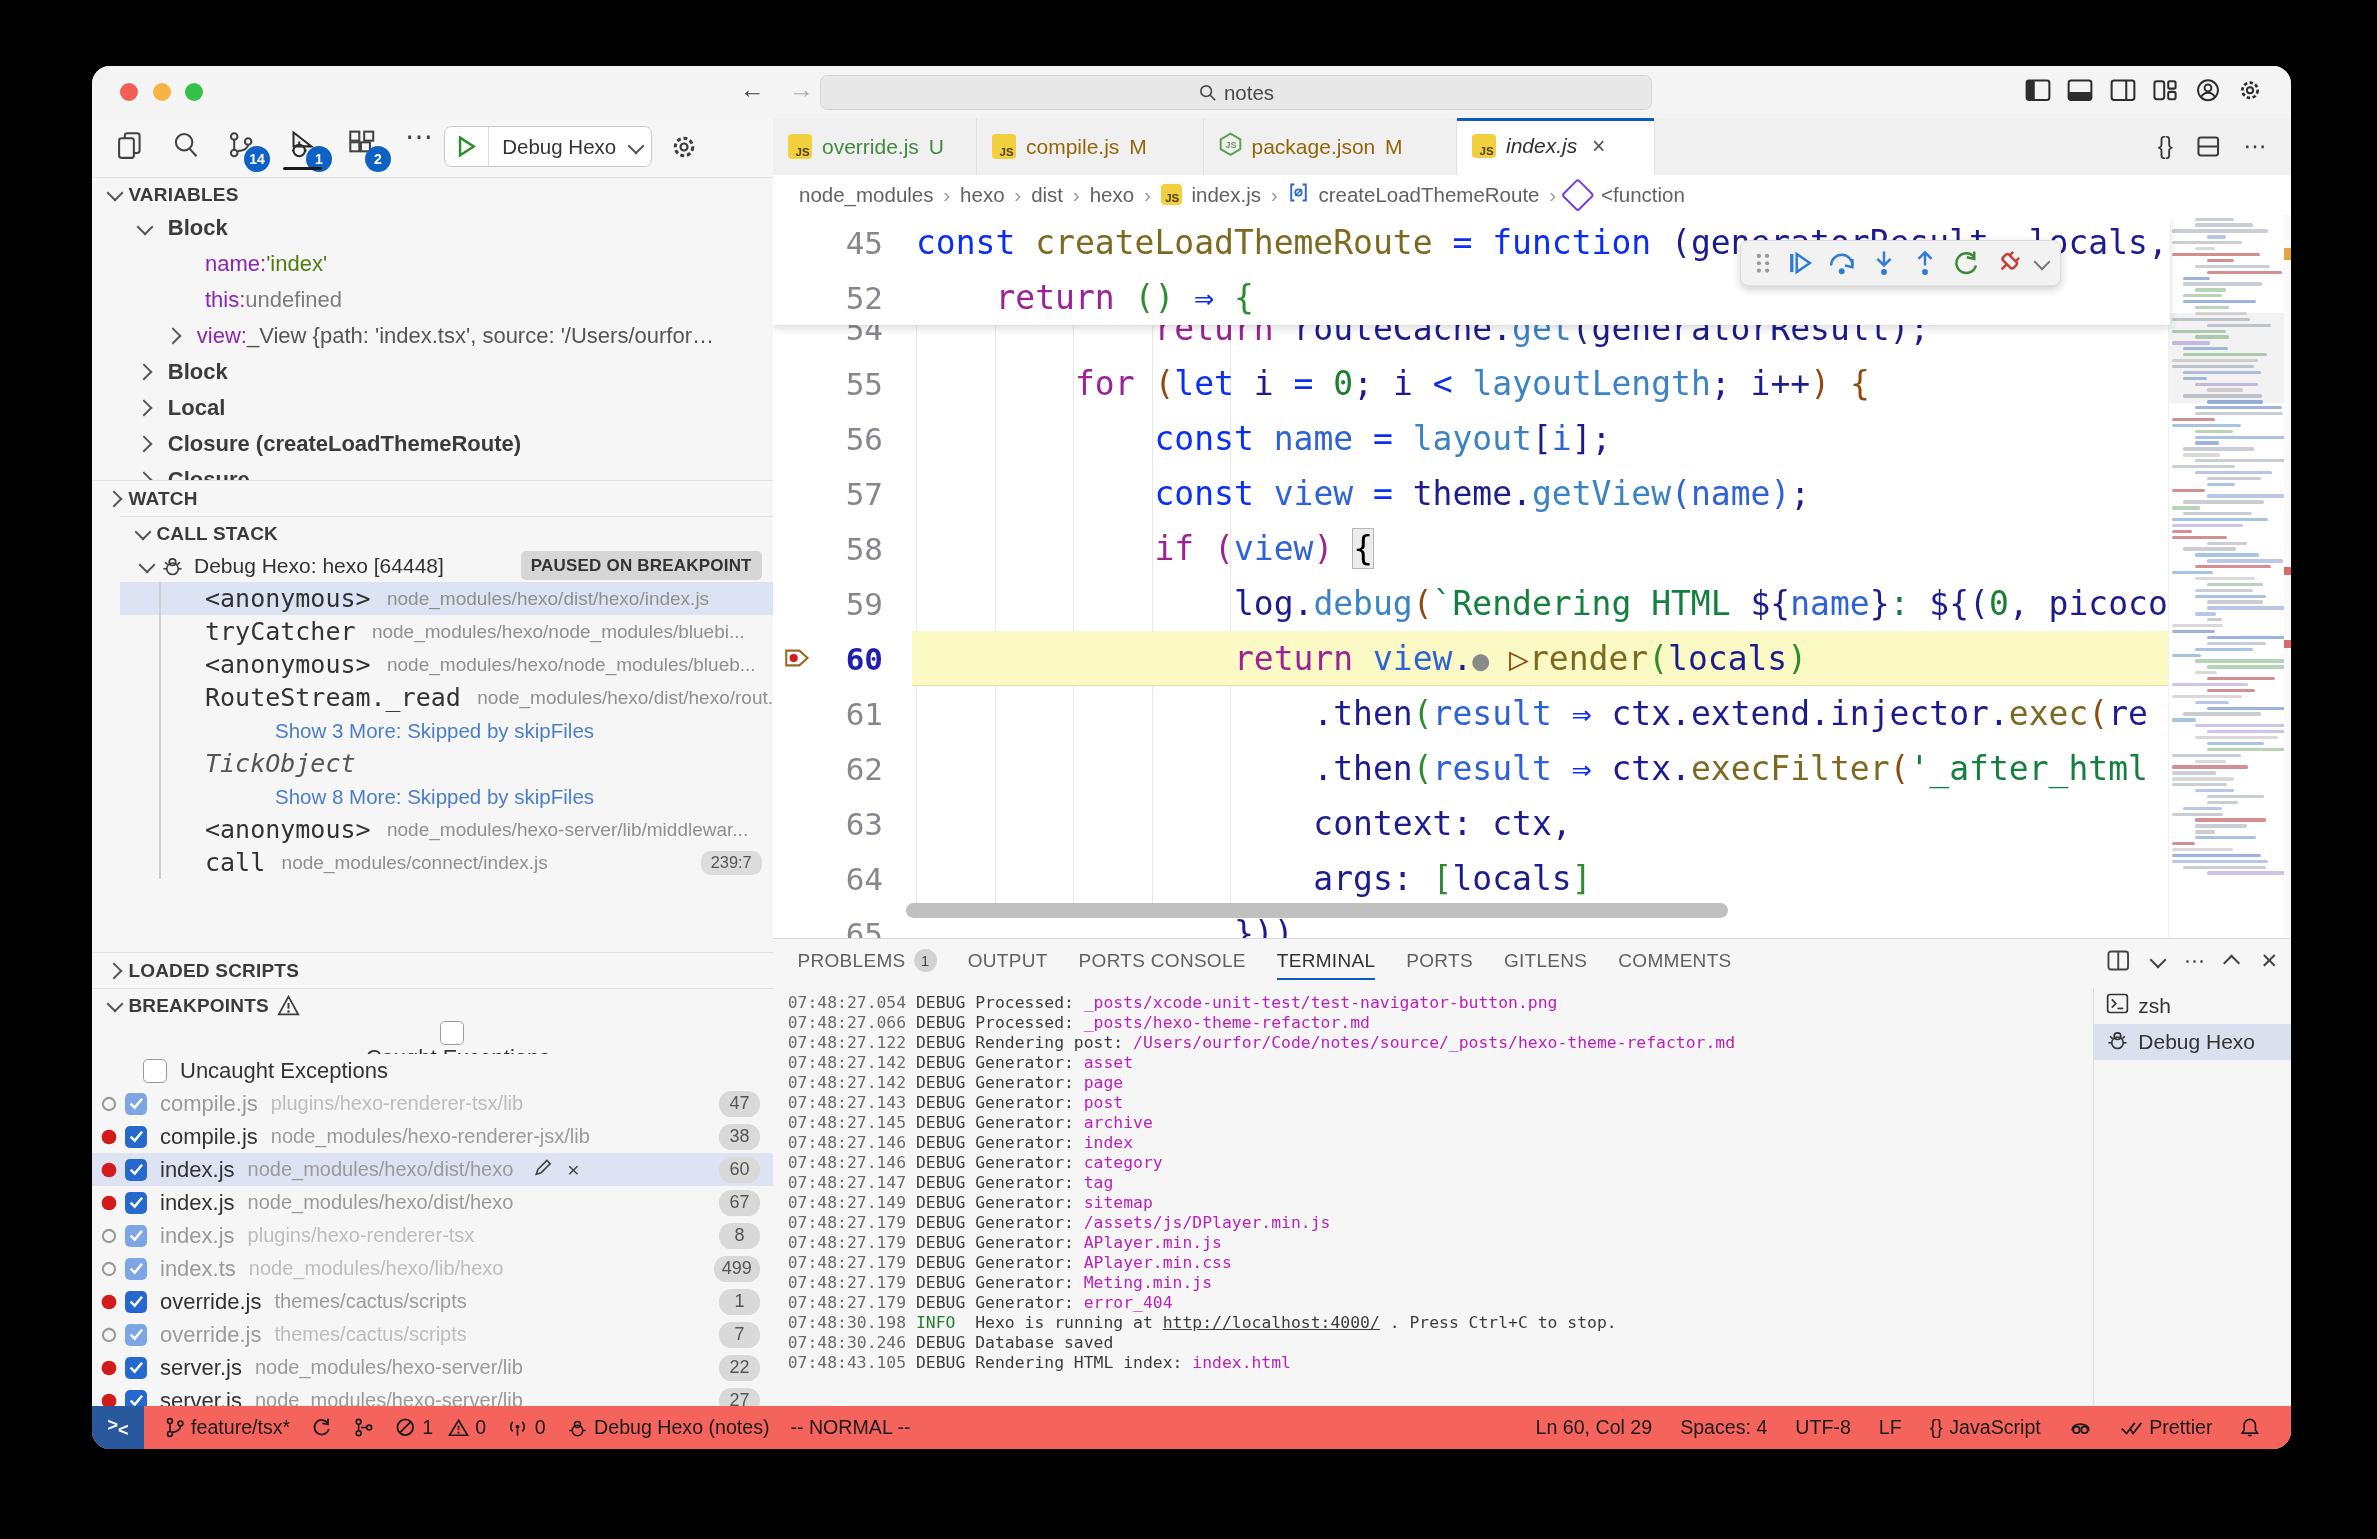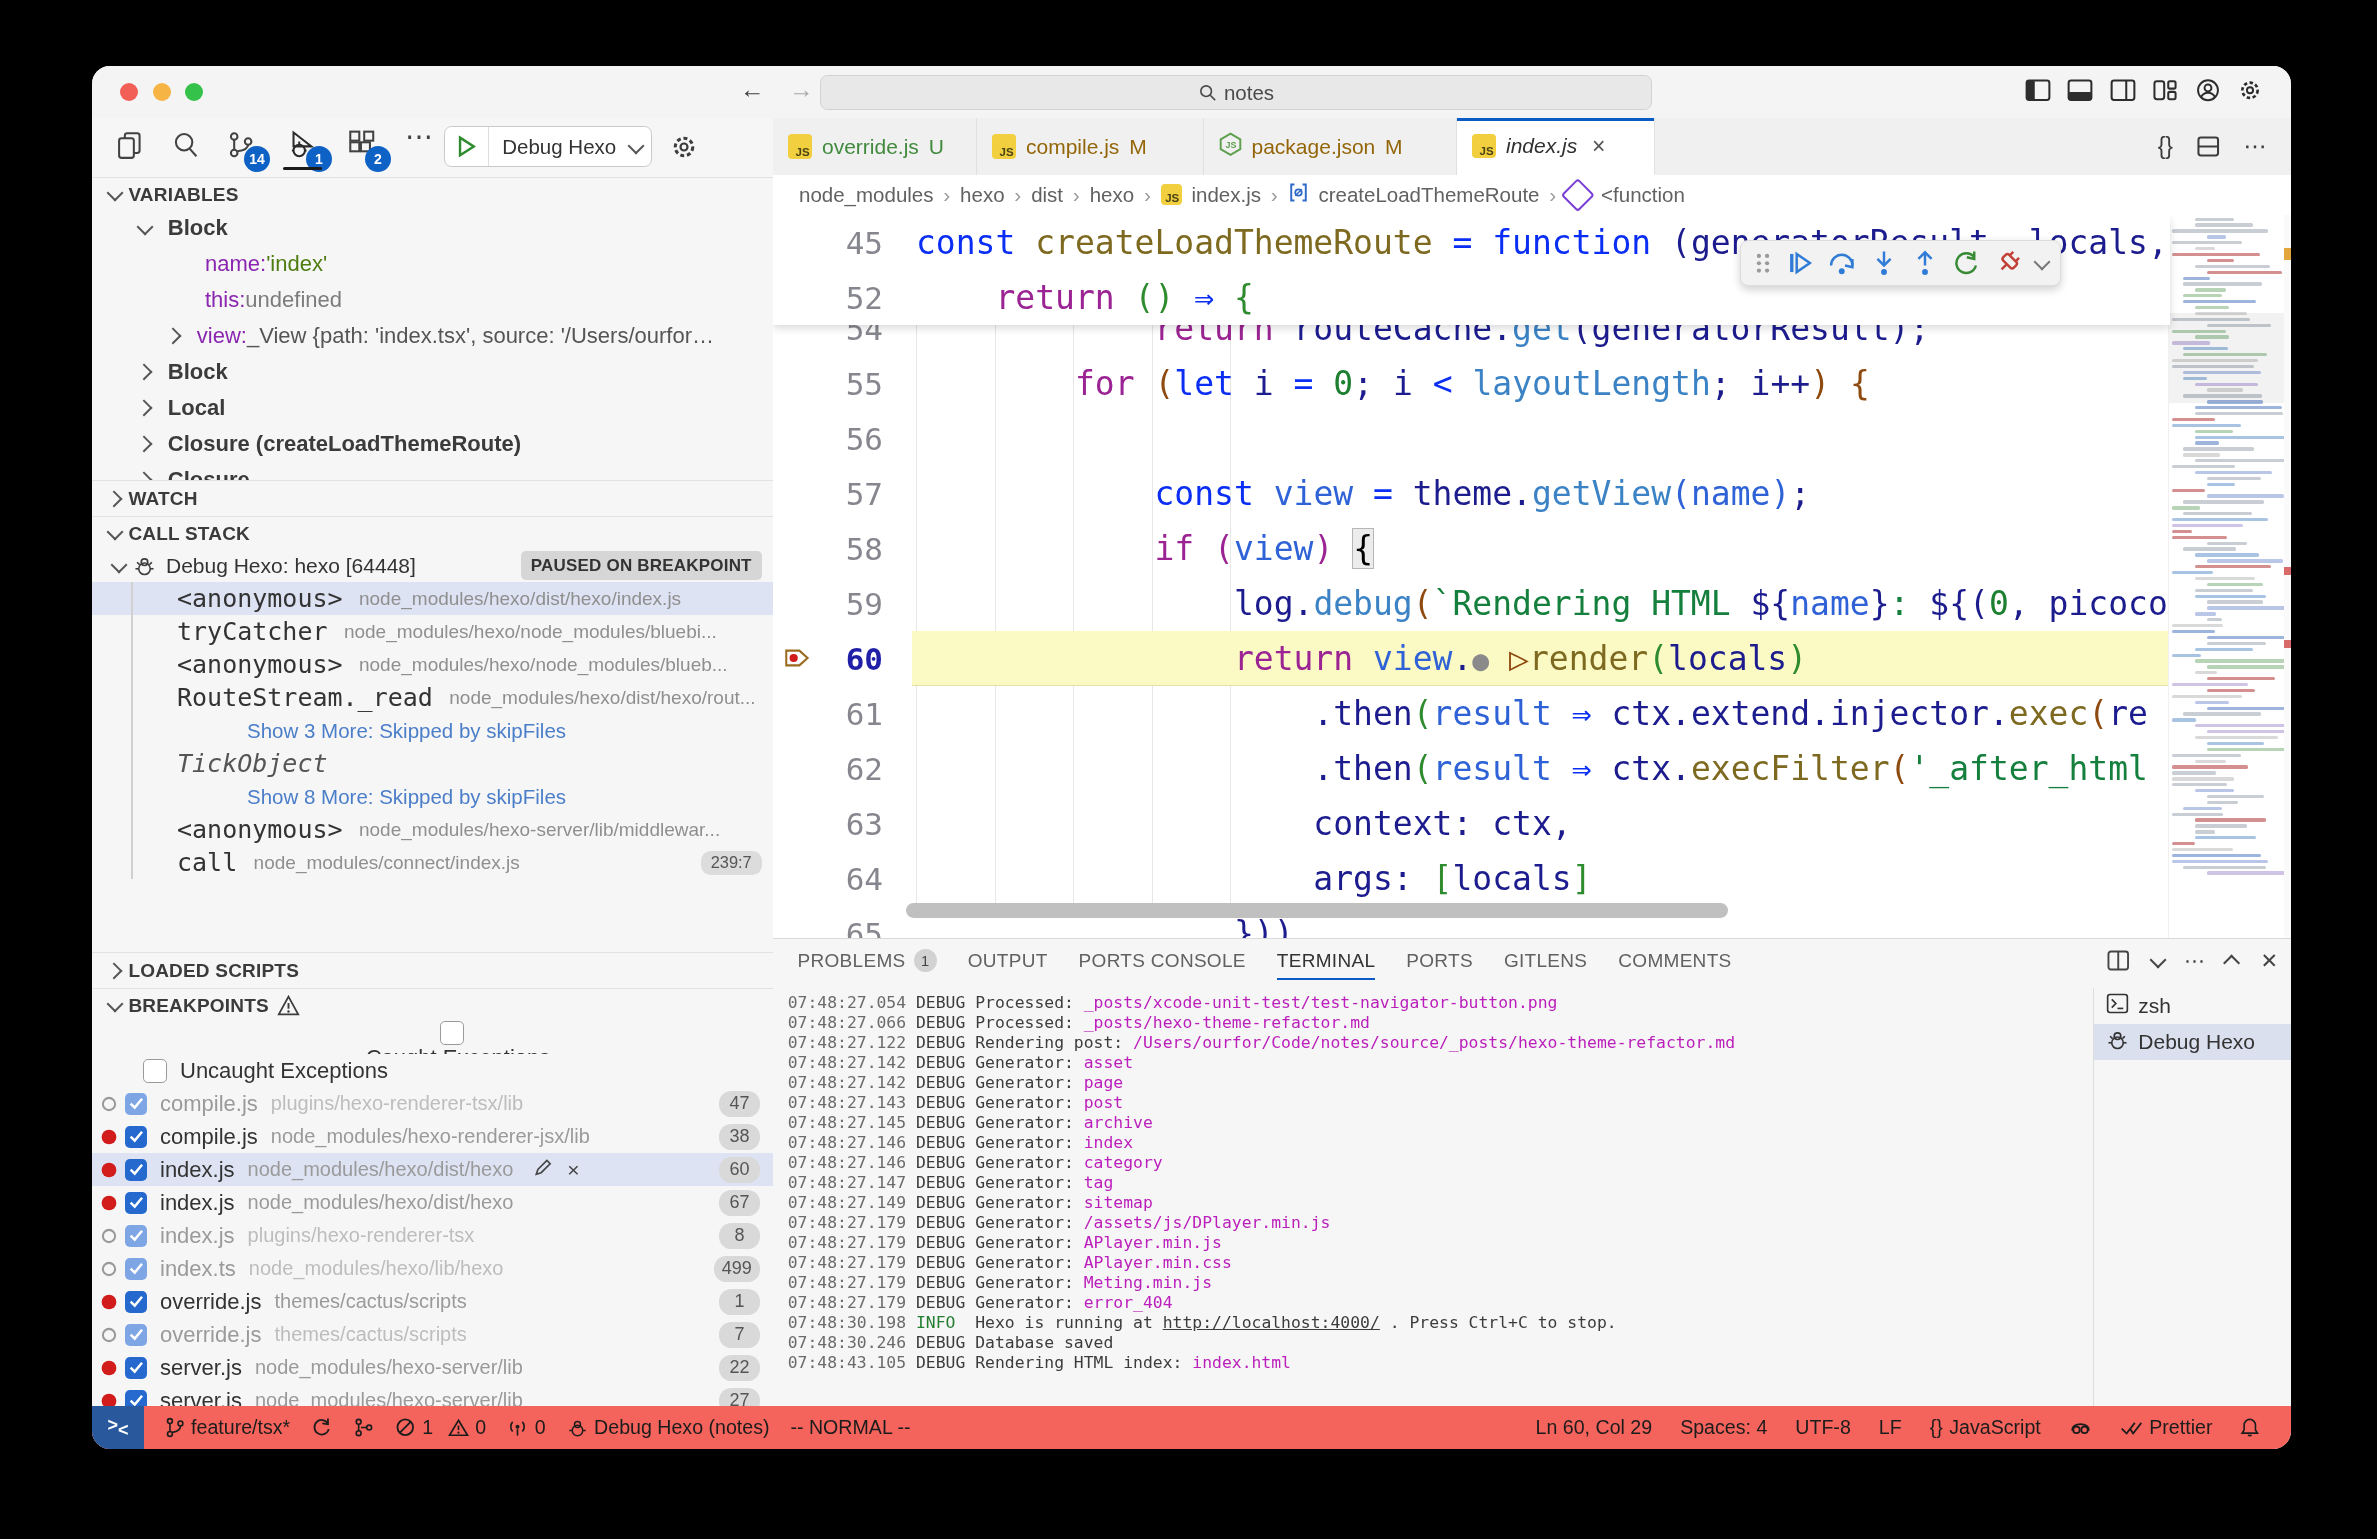--- a/index.html
+++ b/index.html
@@ -242,21 +242,21 @@
             </div>
           </div>
     </div>
     <div class="sec" style="top:362px;height:36px;">
       <div class="shead" style="height:36px;">
             <span class="chevron chev-r"></span>
             <span>WATCH</span>
           </div>
     </div>
 
-    <div class="sec" style="top:398px;height:381px;">
+    <div class="sec" style="top:398px;height:381px;margin-left:28px;">
       <div class="shead">
             <span class="chevron chev-d"></span>
             <span>CALL STACK</span>
           </div>
       <div class="csrow" style="padding-left:19.6px;gap:9.8px;">
         <span class="chevron chev-d" style="flex:none;"></span>
         <svg width="23" height="23" viewBox="0 0 28 28">
               <circle cx="14" cy="10" r="4" fill="none" stroke="#3c3c3c" stroke-width="2"></circle>
               <ellipse cx="14" cy="18" rx="7" ry="7" fill="none" stroke="#3c3c3c" stroke-width="2"></ellipse>
               <line x1="3" y1="18" x2="7" y2="18" stroke="#3c3c3c" stroke-width="2"></line>
@@ -560,20 +560,21 @@
             <div class="crow">
               <span class="gut">54</span>
               <span class="ctext"><span class="sg-id">            </span><span class="sg-kp">return </span><span class="sg-id">routeCache</span><span class="sg-id">.</span><span class="sg-fn">get</span><span class="sg-id">(</span><span class="sg-id">generatorResult</span><span class="sg-id">)</span><span class="sg-id">;</span></span>
             </div>
             <div class="crow">
               <span class="gut">55</span>
               <span class="ctext"><span class="sg-id">        </span><span class="sg-kp">for </span><span class="sg-brn">(</span><span class="sg-kb">let </span><span class="sg-id">i </span><span class="sg-kb">= </span><span class="sg-num">0</span><span class="sg-id">; </span><span class="sg-id">i </span><span class="sg-kb">&lt; </span><span class="sg-fn">layoutLength</span><span class="sg-id">; </span><span class="sg-id">i</span><span class="sg-id">++</span><span class="sg-brn">) {</span></span>
             </div>
             <div class="crow">
               <span class="gut">56</span>
+              <span class="ctext"><span class="sg-id">            </span><span class="sg-kb">const </span><span class="sg-var">name </span><span class="sg-kb">= </span><span class="sg-fn">layout</span><span class="sg-id">[</span><span class="sg-var">i</span><span class="sg-id">];</span></span>
             </div>
             <div class="crow">
               <span class="gut">57</span>
               <span class="ctext"><span class="sg-id">            </span><span class="sg-kb">const </span><span class="sg-var">view </span><span class="sg-kb">= </span><span class="sg-id">theme</span><span class="sg-id">.</span><span class="sg-fn">getView</span><span class="sg-var">(</span><span class="sg-var">name</span><span class="sg-var">)</span><span class="sg-id">;</span></span>
             </div>
             <div class="crow">
               <span class="gut">58</span>
               <span class="ctext"><span class="sg-id">            </span><span class="sg-kp">if </span><span class="sg-kp">(</span><span class="sg-var">view</span><span class="sg-kp">) </span><span class="sg-match">{</span></span>
             </div>
             <div class="crow">

